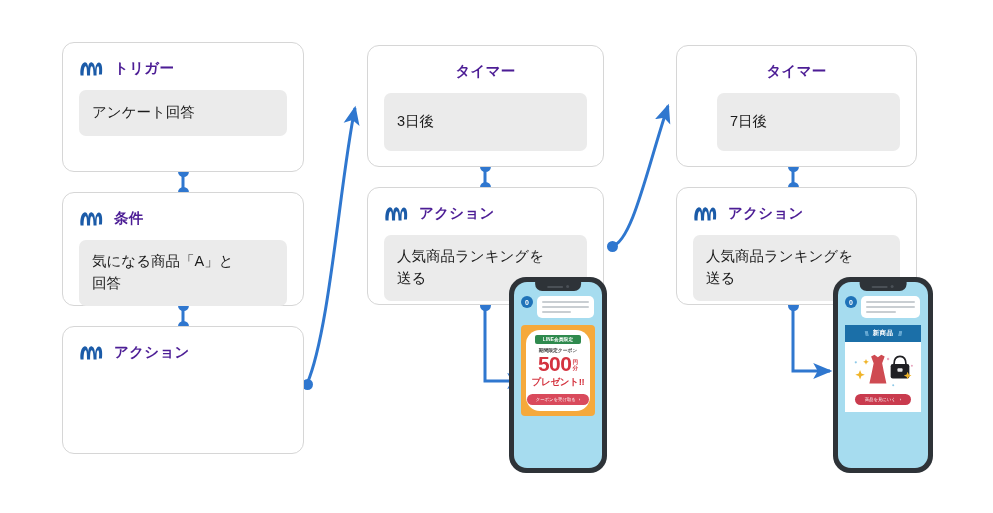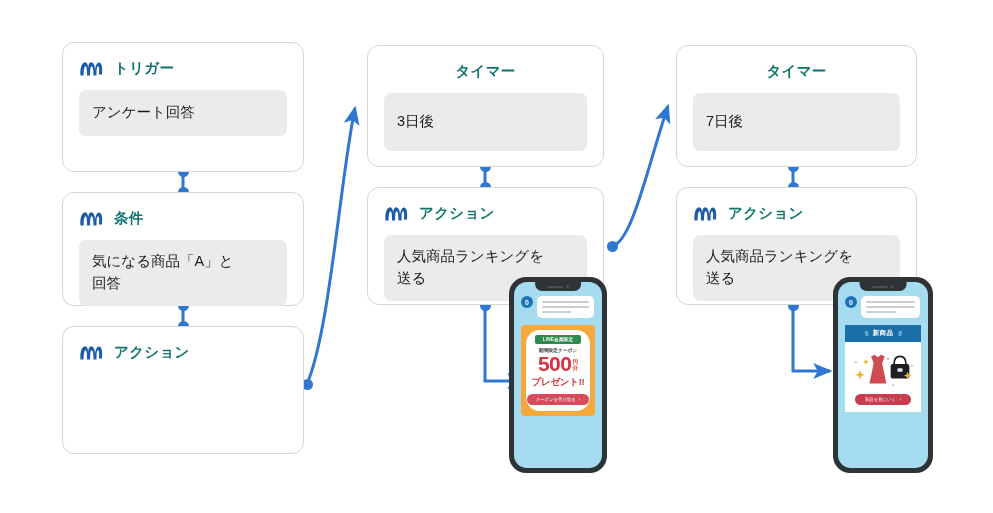--- a/index.html
+++ b/index.html
@@ -22,21 +22,21 @@
     border-radius: 12px;
     padding: 14px 16px 16px 16px;
   }
   .card-head {
     display: flex; align-items: center; gap: 9px;
     height: 22px; margin-bottom: 11px;
   }
   .card-head.centered { justify-content: center; }
   .logo-icon { width: 26px; height: 17px; flex: 0 0 auto; display: block; }
   .card-title {
-    font-size: 14.5px; font-weight: bold; color: #0f766e;
+    font-size: 14.5px; font-weight: bold; color: #4c1d95;
     letter-spacing: .3px; white-space: nowrap;
   }
   .card-body {
     background: #ebebeb;
     border-radius: 7px;
     padding: 11px 13px;
     font-size: 14.5px;
     line-height: 1.5;
     color: #1b1b1b;
     min-height: 46px;
@@ -245,21 +245,21 @@
         <span>人気商品ランキングを</span>
         <span>送る</span>
       </div>
     </div>
   </div>
 
   <div class="card" style="left:676px; top:45px; width:241px; height:122px;">
     <div class="card-head centered">
       <div class="card-title">タイマー</div>
     </div>
-    <div class="card-body" style="min-height:58px;">
+    <div class="card-body" style="min-height:58px;margin-left:24px;">
       <div>
         <span>7日後</span>
       </div>
     </div>
   </div>
 
   <div class="card" style="left:676px; top:187px; width:241px; height:118px;">
     <div class="card-head">
       <svg class="logo-icon" viewBox="0 0 34 22">
         <path d="M2 20 C1 12 3 4 7 3 C10 2 12 6 12 11 C12 6 14 2 17 3 C20 4 21 9 21 14

